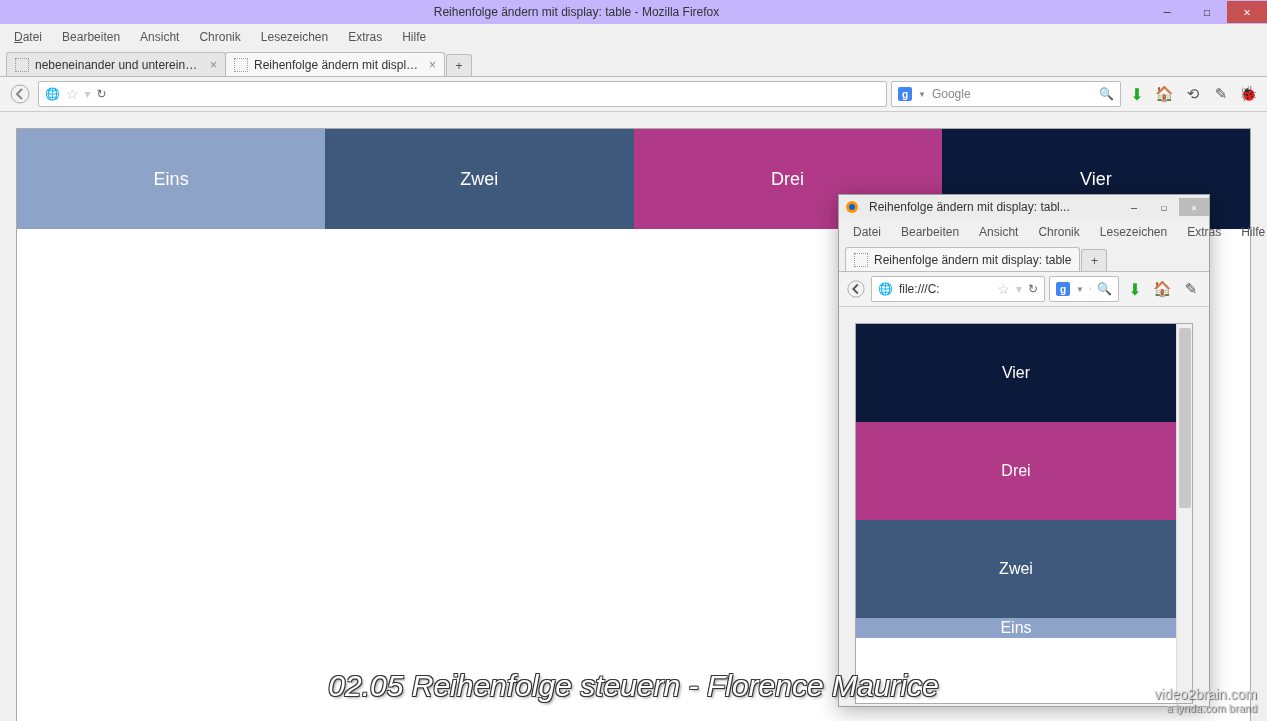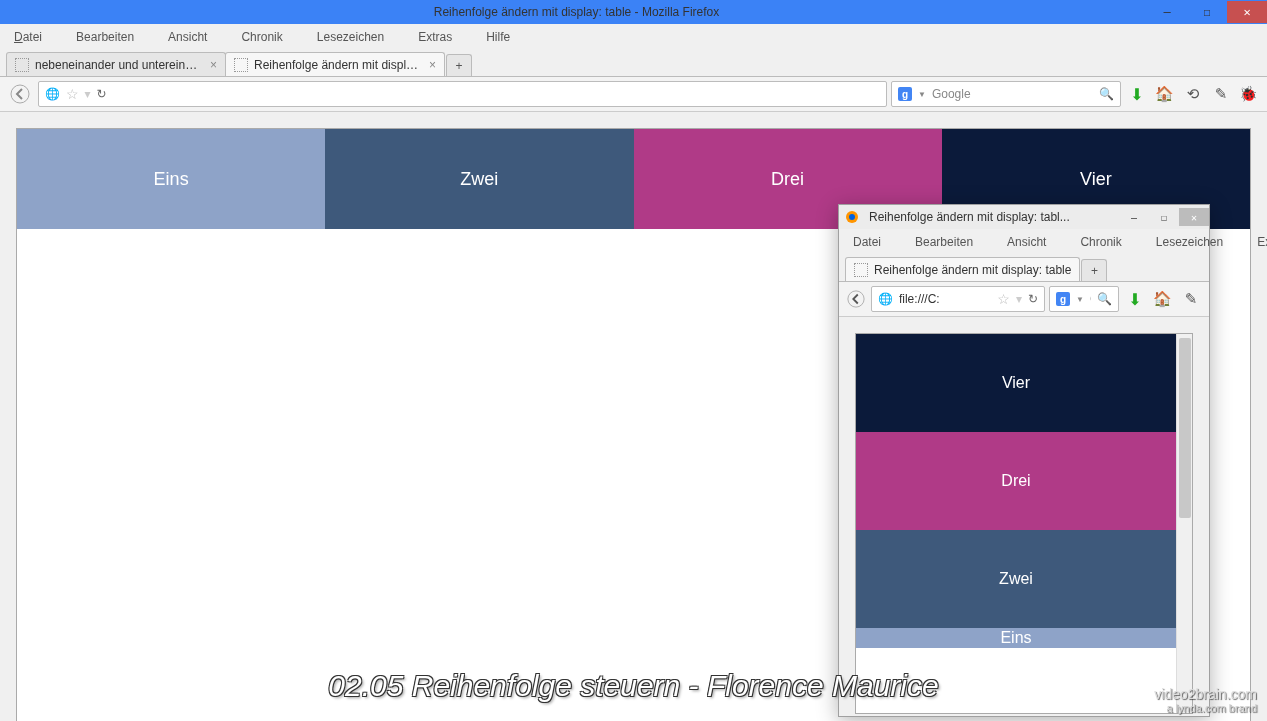--- a/index.html
+++ b/index.html
@@ -12,46 +12,46 @@
     position: relative;
     overflow: hidden;
   }
   
   .win {
     position: absolute;
     background: #f0f0f0;
     border: 1px solid #a0a0a0;
   }
   .win.main { left: 0; top: 0; width: 1267px; height: 721px; border: none; }
-  .win.small { left: 838px; top: 204px; width: 372px; height: 513px; box-shadow: 0 4px 20px rgba(0,0,0,.3); }
+  .win.small { left: 838px; top: 194px; width: 372px; height: 513px; box-shadow: 0 4px 20px rgba(0,0,0,.3); }
   .titlebar {
     display: flex;
     align-items: center;
     height: 24px;
-    background: #3b82f6;
+    background: #c4b5fd;
     padding: 0 0 0 6px;
   }
   .titlebar.inactive { background: #ececec; color:#666; }
   .titlebar .fxlogo { width:14px; height:14px; margin-right:6px; display:flex; align-items:center; justify-content:center;}
   .titlebar .title { flex:1; text-align:center; color:#333; font-size:12px; }
   .titlebar.inactive .title { text-align:left; padding-left:4px; }
   .winbtns { display:flex; }
   .winbtn {
     width: 40px; height: 22px;
     display:flex; align-items:center; justify-content:center;
     font-family: monospace; font-size:12px; color:#333;
     background: transparent;
   }
   .winbtn.close { background:#c75050; color:#fff; }
   .winbtn.close.inactive { background:#bcbcbc; color:#fff; }
   .win.small .winbtn { width:30px; height:18px; font-size:10px; }
   
   .menubar {
     display:flex;
-    gap: 22px;
+    gap: 8px;
     padding: 4px 8px;
     background:#f0f0f0;
     font-size:12px;
     color:#555;
   }
   .menubar span.mnemonic { text-decoration: underline; }
   .menuitem { padding:2px 6px; cursor:default; }
   
   .tabbar {
     display:flex;

